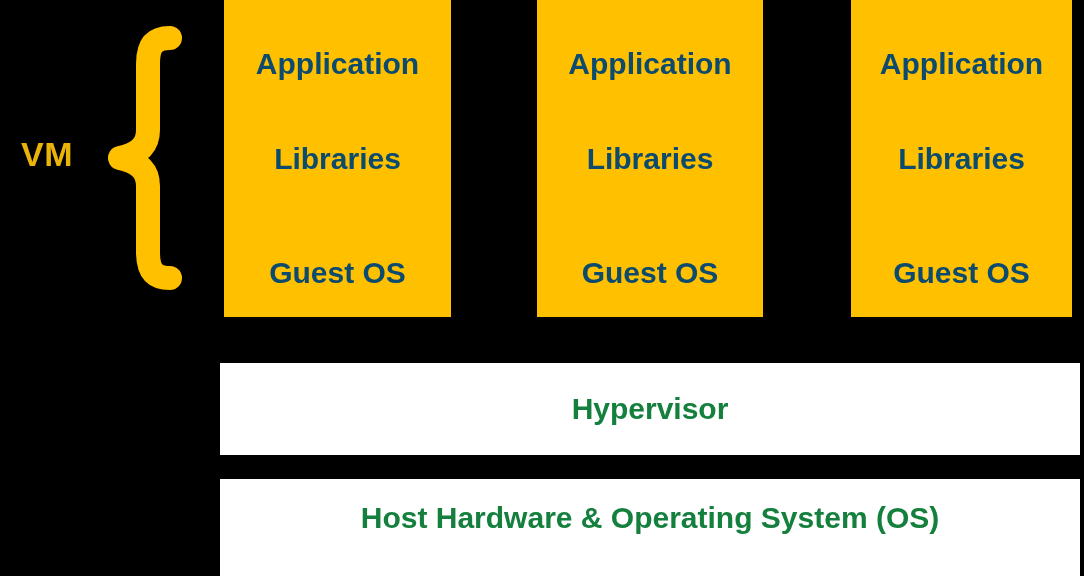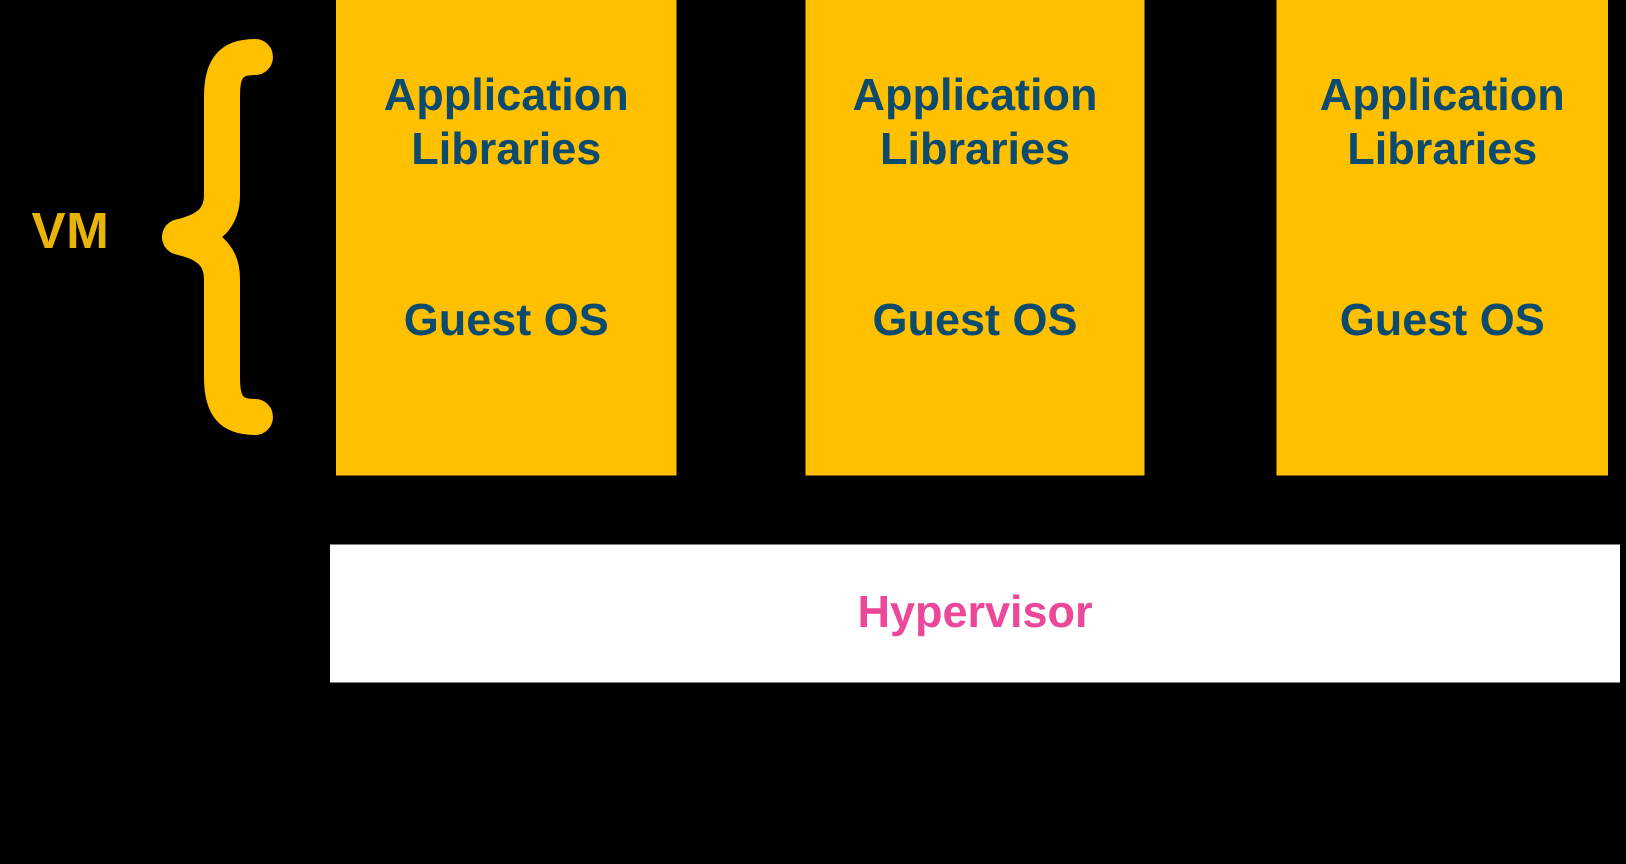--- a/index.html
+++ b/index.html
@@ -69,21 +69,21 @@
   .vm-row {
     width: 100%;
     text-align: center;
     color: #0c4a6e;
     font-size: 30px;
     font-weight: bold;
     font-family: "Liberation Sans", sans-serif;
     line-height: 36px;
   }
   .vm-row-app  { margin-top: 46px; }
-  .vm-row-lib  { }
+  .vm-row-lib  { margin-top: 59px; }
   .vm-row-gos  { margin-top: 78px; }
 
   
   .layer-bar {
     position: absolute;
     left: 220px;
     width: 860px;
     background: #FFFFFF;
     display: flex;
     align-items: center;
@@ -92,21 +92,21 @@
   }
   .layer-hypervisor {
     top: 363px;
     height: 92px;
   }
   .layer-host {
     top: 479px;
     height: 97px;
   }
   .layer-text {
-    color: #ec4899;
+    color: #15803d;
     font-size: 30px;
     font-weight: bold;
     font-family: "Liberation Sans", sans-serif;
     line-height: 36px;
     text-align: center;
   }
   .layer-host .layer-text {
     position: relative;
     top: -10px;
   }
@@ -145,14 +145,17 @@
   <div class="vm-box vm-box-3">
     <div class="vm-row vm-row-app">Application</div>
     <div class="vm-row vm-row-lib">Libraries</div>
     <div class="vm-row vm-row-gos">Guest OS</div>
   </div>
 
   <div class="layer-bar layer-hypervisor">
     <div class="layer-text">Hypervisor</div>
   </div>
 
+  <div class="layer-bar layer-host">
+    <div class="layer-text">Host Hardware &amp; Operating System (OS)</div>
+  </div>
 
 </div>
 
 </body></html>

